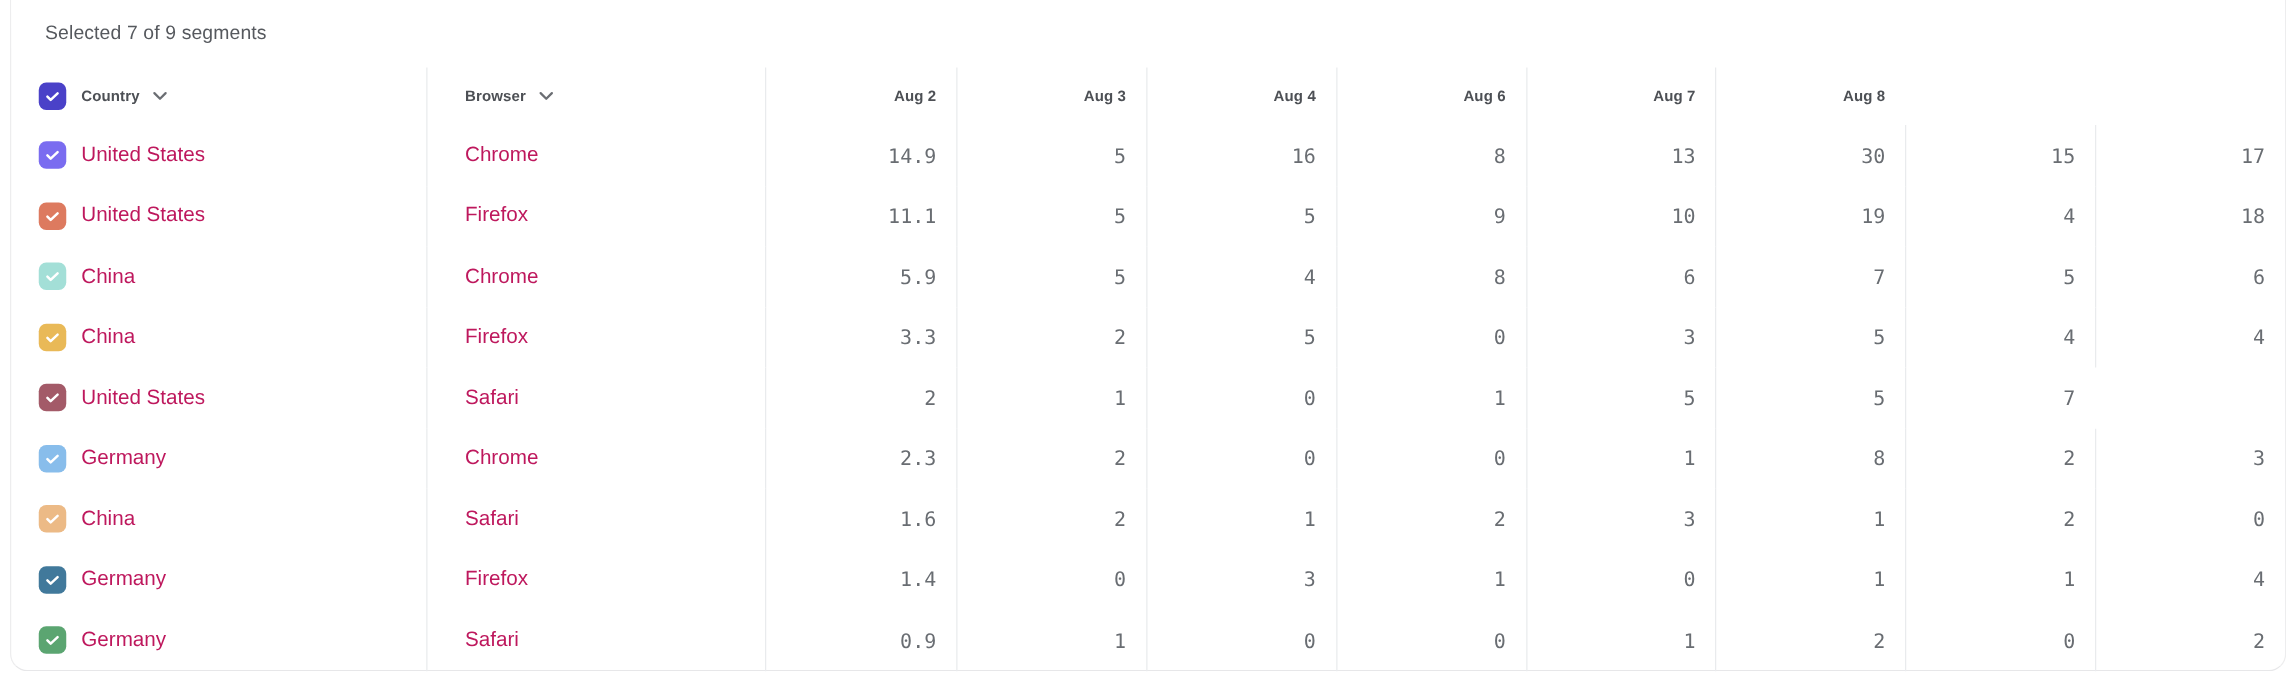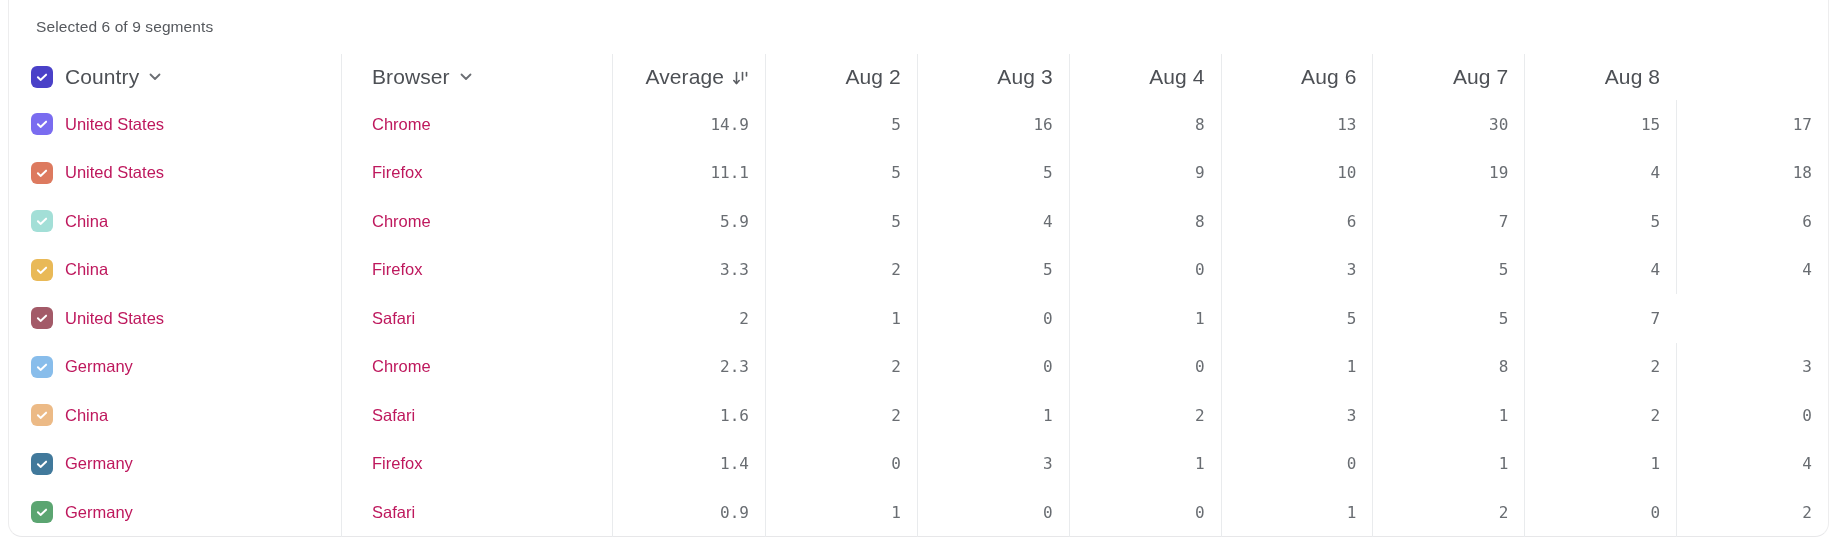--- a/index.html
+++ b/index.html
@@ -33,22 +33,22 @@
     align-items: center;
   }
   .header-row { height: 46px; }
   .data-row  { height: 48.5px; }
   .cell { height: 100%; display: flex; align-items: center; }
   .cell.bordered { border-left: 1px solid #e9ebed; }
   .c-country { padding-left: 22px; }
   .c-browser { padding-left: 30px; }
   .c-num { justify-content: flex-end; padding-right: 16px; }
   .hdr-label {
-    font-size: 21px;
-    font-weight: 400;
+    font-size: 12px;
+    font-weight: 700;
     color: #4d5055;
     letter-spacing: 0.1px;
   }
   .cell-label { font-size: 16.5px; color: #be185d; }
   .num {
     font-family: "DejaVu Sans Mono", monospace;
     font-size: 16px;
     color: #696d72;
   }
   .checkbox {
@@ -63,21 +63,21 @@
   }
   .chevron { margin-left: 10px; flex: none; }
   .sort-icon { margin-left: 8px; flex: none; position: relative; top: 1px; }
 </style>
 </head>
 <body>
 
 <div class="card">
 
   <div class="selected-bar">
-    <span>Selected 6 of 9 segments</span>
+    <span>Selected 7 of 9 segments</span>
   </div>
 
   <div class="grid-row header-row">
     <div class="cell c-country">
       <span class="checkbox" style="background: rgb(74, 65, 200);">
         <svg width="14" height="14" viewBox="0 0 24 24">
             <path d="M5 12.5l4.5 4.5L19 8" fill="none" stroke="#fff" stroke-width="3.4" stroke-linecap="round" stroke-linejoin="round"></path>
           </svg>
       </span>
       <span class="hdr-label">Country</span>
@@ -85,31 +85,20 @@
           <path d="M1.5 1.5l4.5 4.5 4.5-4.5" fill="none" stroke="#6b6e73" stroke-width="1.8" stroke-linecap="round" stroke-linejoin="round"></path>
         </svg>
     </div>
     <div class="cell c-browser bordered">
       <span class="hdr-label">Browser</span>
       <svg class="chevron" width="12" height="8" viewBox="0 0 12 8">
           <path d="M1.5 1.5l4.5 4.5 4.5-4.5" fill="none" stroke="#6b6e73" stroke-width="1.8" stroke-linecap="round" stroke-linejoin="round"></path>
         </svg>
     </div>
     <div class="cell c-num bordered">
-      <span class="hdr-label">Average</span>
-      <svg class="sort-icon" width="17" height="17" viewBox="0 0 17 17">
-        <g fill="none" stroke="#595c61" stroke-width="1.6" stroke-linecap="round" stroke-linejoin="round">
-          <path d="M4.5 2.5v11"></path>
-            <path d="M1.8 10.5l2.7 3 2.7-3"></path>
-          <path d="M10.5 2.5v7.5"></path>
-            <path d="M14.5 2.5v3.5"></path>
-        </g>
-      </svg>
-    </div>
-    <div class="cell c-num bordered">
         <span class="hdr-label">Aug 2</span>
       </div>
     <div class="cell c-num bordered">
         <span class="hdr-label">Aug 3</span>
       </div>
     <div class="cell c-num bordered">
         <span class="hdr-label">Aug 4</span>
       </div>
     <div class="cell c-num bordered">
         <span class="hdr-label">Aug 6</span>

